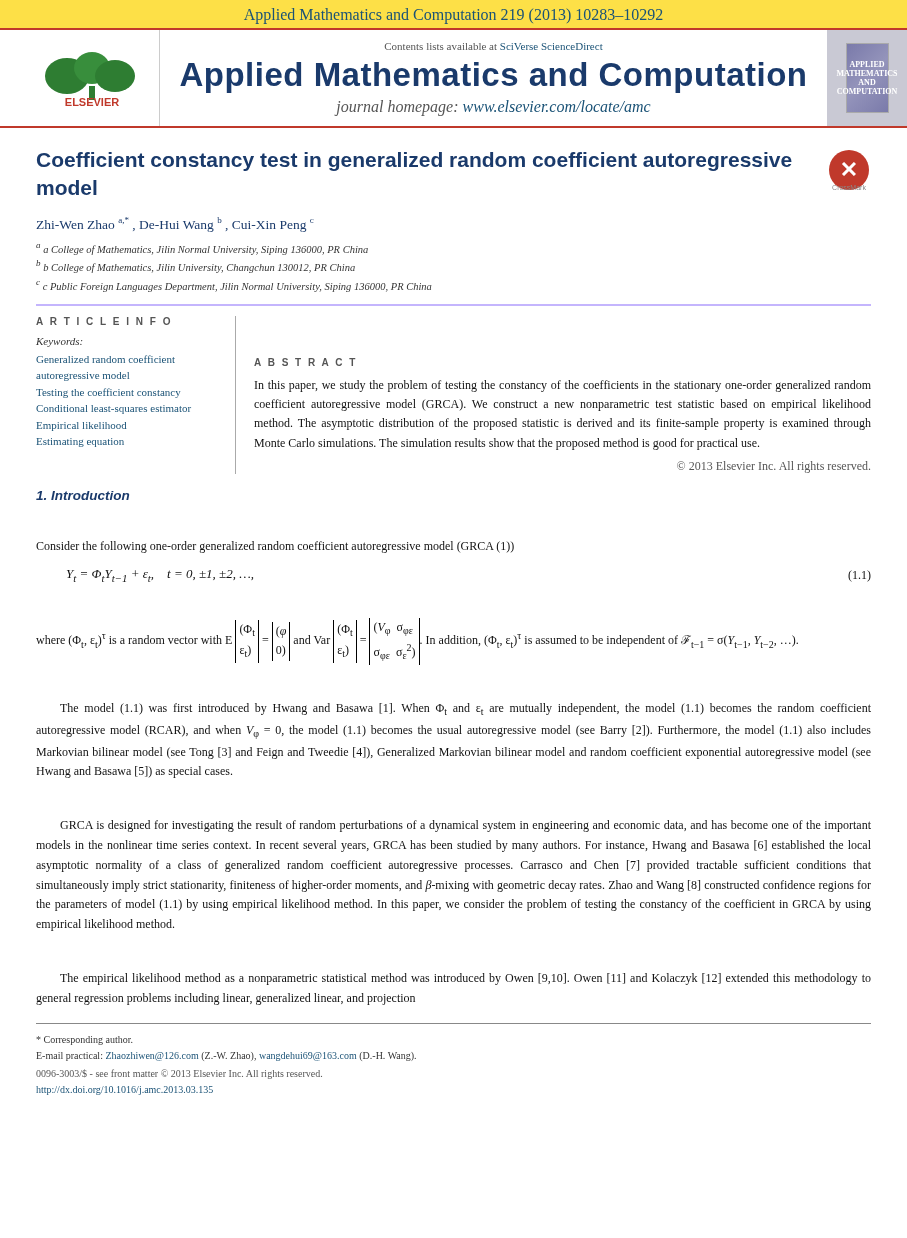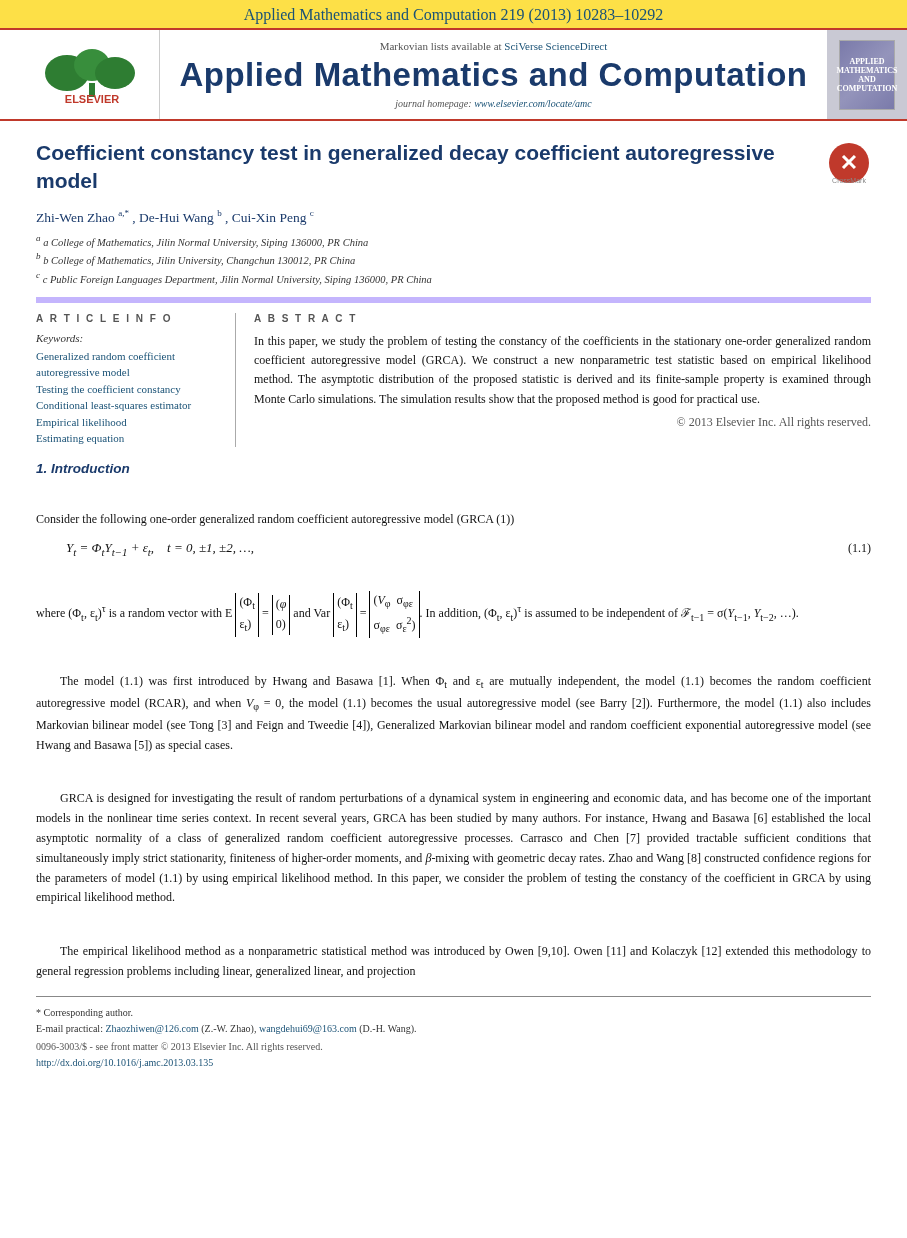--- a/index.html
+++ b/index.html
@@ -66,34 +66,34 @@
     }
     .journal-title-main {
       font-family: Arial, sans-serif;
       font-size: 33px;
       font-weight: bold;
       color: #1a3a6b;
       letter-spacing: 0.5px;
       margin-bottom: 4px;
     }
     .journal-homepage {
-      font-size: 10px;
+      font-size: 16px;
       color: #555;
       font-style: italic;
     }
     .journal-header-right {
       width: 80px;
       min-width: 80px;
       background: #c9c9d4;
       display: flex;
       align-items: center;
       justify-content: center;
     }
     .amc-badge {
-      width: 56px;
+      width: 43px;
       height: 70px;
       background: linear-gradient(135deg, #7a7aaa 0%, #9494bb 50%, #7a7aaa 100%);
       display: flex;
       flex-direction: column;
       align-items: center;
       justify-content: center;
       font-size: 8px;
       color: #fff;
       text-align: center;
       font-weight: bold;
@@ -136,32 +136,33 @@
       color: #333;
       font-style: italic;
       line-height: 1.5;
       margin-bottom: 10px;
     }
     .affiliations sup { font-size: 9px; }
     
     .two-col {
       display: flex;
       gap: 18px;
-      border-top: 6px solid #c4b5fd;
+      border-top: 2px solid #c4b5fd;
       padding-top: 10px;
       margin-bottom: 14px;
     }
     .left-col {
       width: 200px;
       min-width: 200px;
       border-right: 1px solid #aaa;
       padding-right: 12px;
     }
     .right-col {
       flex: 1;
+      margin-top: 41px;
     }
     .section-heading {
       font-family: Arial, sans-serif;
       font-size: 10px;
       letter-spacing: 2px;
       color: #555;
       text-transform: uppercase;
       margin-bottom: 8px;
       font-weight: bold;
     }
@@ -272,21 +273,21 @@
 
         <ellipse cx="30" cy="28" rx="22" ry="18" fill="#2e7d32"></ellipse>
         <ellipse cx="55" cy="20" rx="18" ry="16" fill="#388e3c"></ellipse>
         <ellipse cx="78" cy="28" rx="20" ry="16" fill="#2e7d32"></ellipse>
 
         <text x="55" y="58" font-family="Arial" font-size="11" font-weight="bold" fill="#c0392b" text-anchor="middle">ELSEVIER</text>
       </svg>
     </div>
     <div class="journal-header-center">
       <div class="sciverse-line">
-        <span>Markovian lists available at </span>
+        <span>Contents lists available at </span>
         <span class="sciverse-link" style="cursor:pointer;">SciVerse ScienceDirect</span>
       </div>
       <div class="journal-title-main">Applied Mathematics and Computation</div>
       <div class="journal-homepage">
         <span>journal homepage: </span>
         <span class="sciverse-link" style="cursor:pointer;">www.elsevier.com/locate/amc</span>
       </div>
     </div>
     <div class="journal-header-right">
       <div class="amc-badge">
@@ -294,21 +295,21 @@
         <span>MATHEMATICS</span>
         <span>AND</span>
         <span>COMPUTATION</span>
       </div>
     </div>
   </div>
 
   <div class="main-content">
 
     <div class="article-title-block">
-      <div class="article-title">Coefficient constancy test in generalized decay coefficient autoregressive model</div>
+      <div class="article-title">Coefficient constancy test in generalized random coefficient autoregressive model</div>
       <div class="crossmark">
         <svg viewBox="0 0 44 44" width="44" height="44">
           <circle cx="22" cy="22" r="20" fill="#c0392b"></circle>
           <text x="22" y="29" font-family="Arial" font-size="22" font-weight="bold" fill="#fff" text-anchor="middle">✕</text>
           <text x="22" y="42" font-family="Arial" font-size="7" fill="#888" text-anchor="middle">CrossMark</text>
         </svg>
       </div>
     </div>
 
     <div class="authors">

